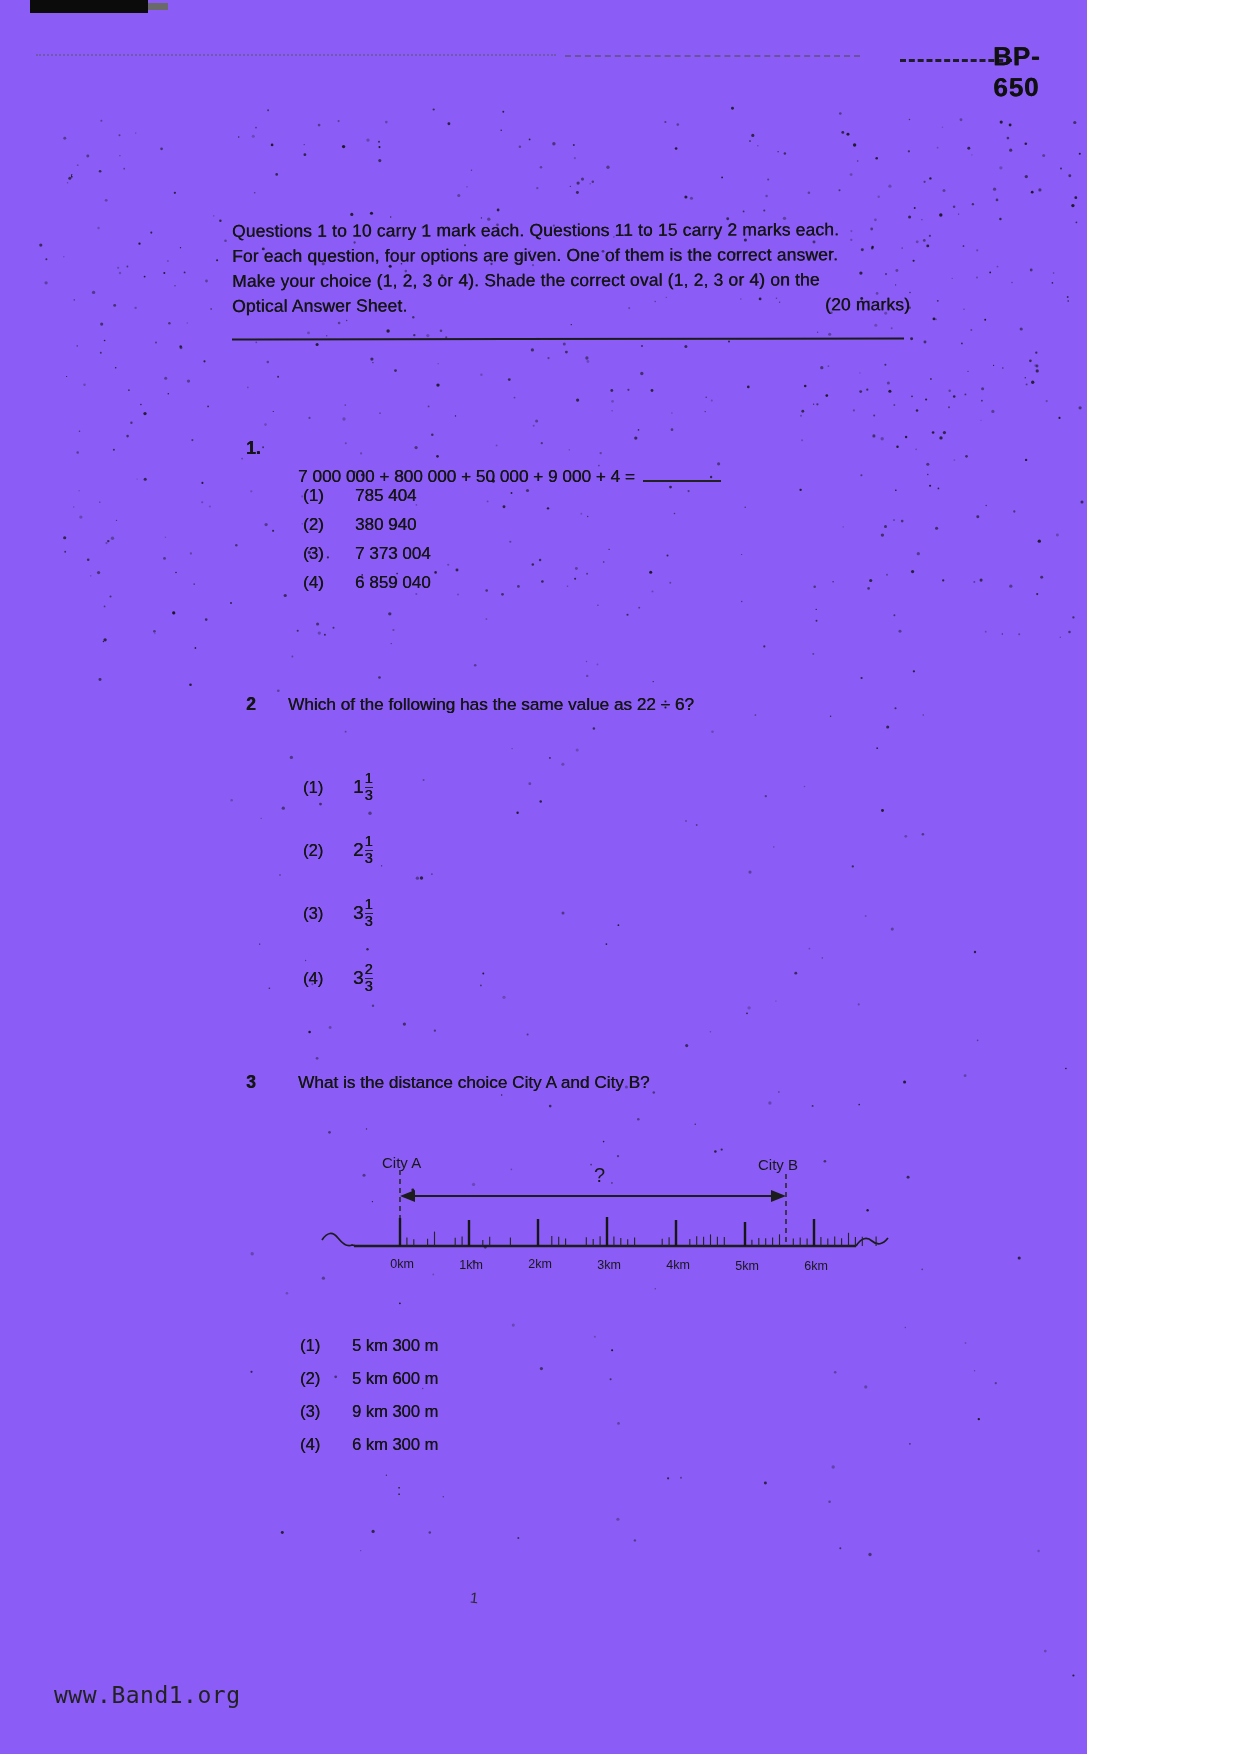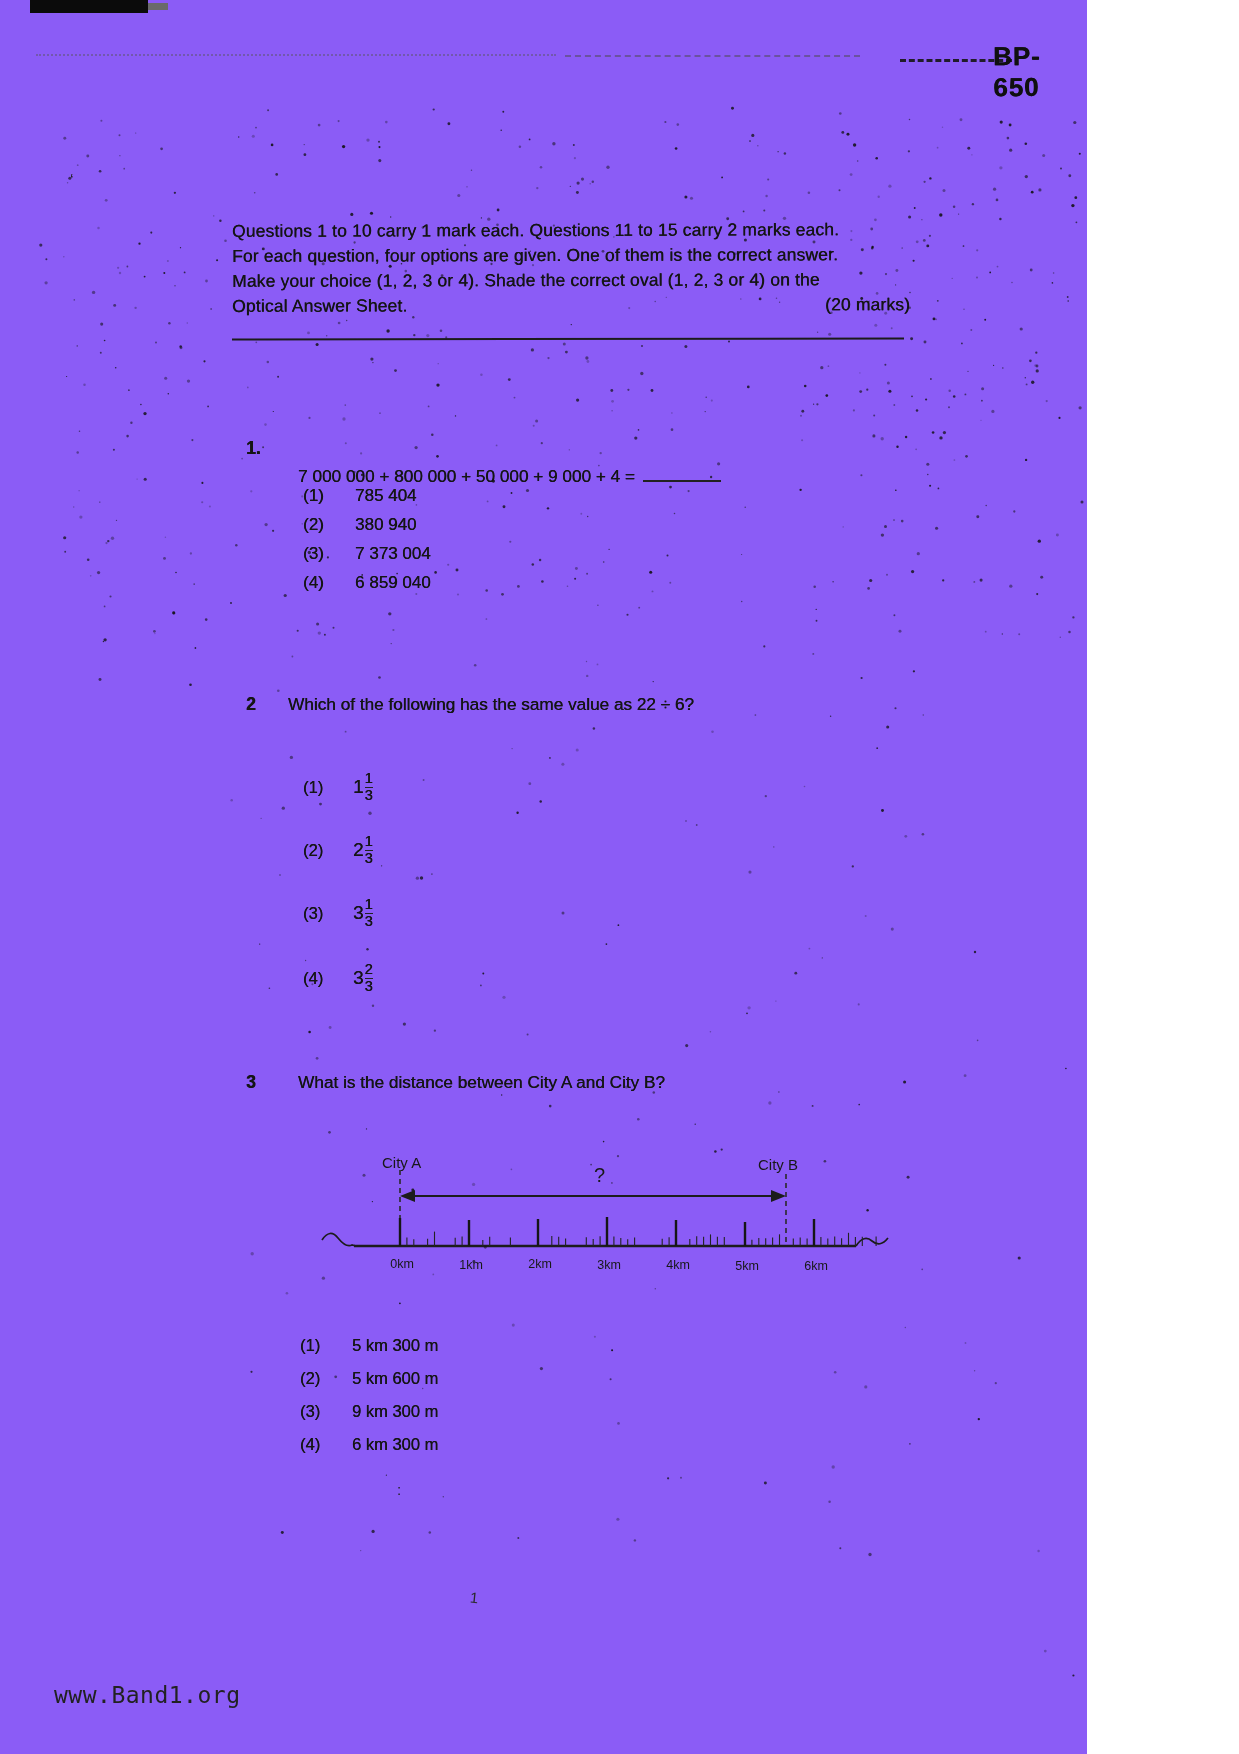--- a/index.html
+++ b/index.html
@@ -135,21 +135,21 @@
     <span class="mixed">
       <span class="whole">3</span>
       <span class="frac">
         <span class="num">2</span>
         <span class="den">3</span>
       </span>
     </span>
   </div>
 
   <div class="abs qnum" style="left:246px;top:1072px;">3</div>
-  <div class="abs qprompt" style="left:298px;top:1072px;">What is the distance between City A and City B?</div>
+  <div class="abs qprompt" style="left:298px;top:1072px;">What is the distance choice City A and City B?</div>
 
   <svg class="abs" style="left:318px;top:1118px;" width="580" height="170" viewBox="0 0 580 170">
     <text x="64" y="50" font-size="15">City A</text>
     <text x="440" y="52" font-size="15">City B</text>
     <text x="276" y="64" font-size="20">?</text>
 
     <line x1="96" y1="78" x2="454" y2="78" stroke="#1c1c1c" stroke-width="2"></line>
     <polygon points="82,78 97,72 97,84" fill="#1c1c1c"></polygon>
     <polygon points="468,78 453,72 453,84" fill="#1c1c1c"></polygon>
 

